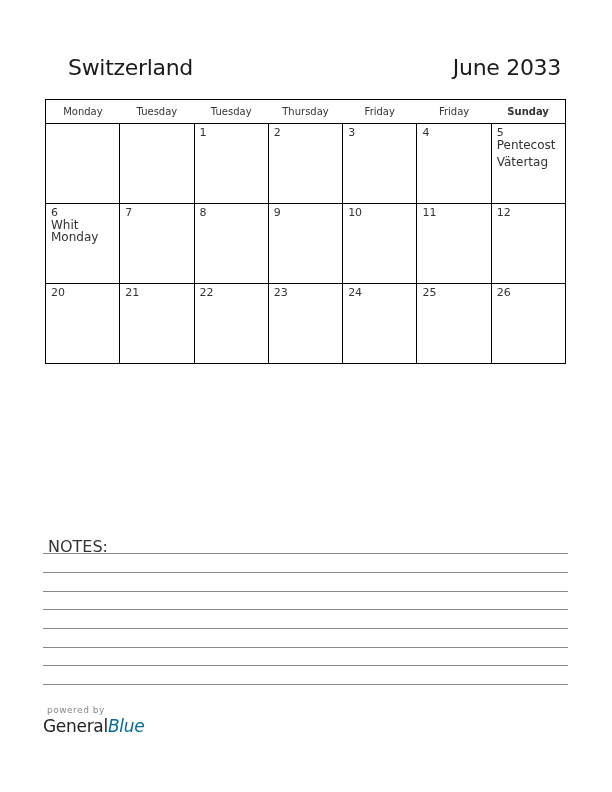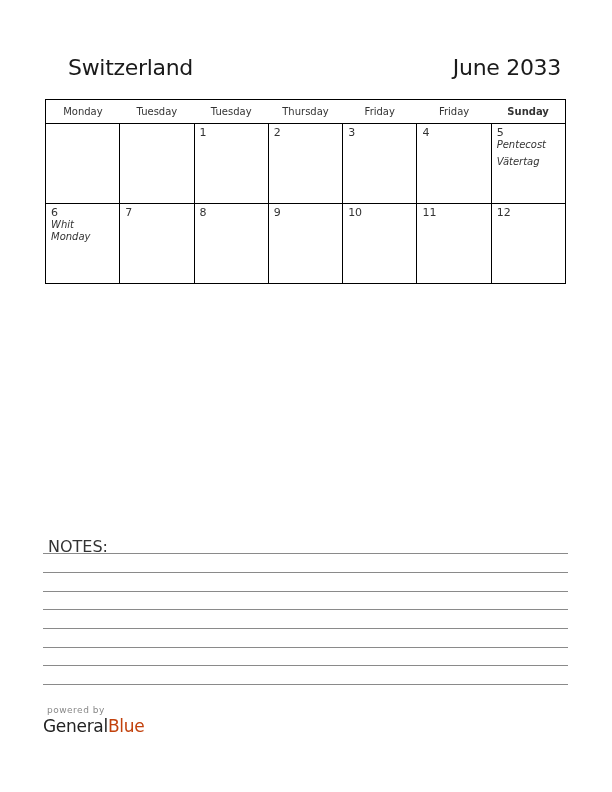--- a/index.html
+++ b/index.html
@@ -6,27 +6,27 @@
   body { width:612px; height:792px; position:relative; overflow:hidden; font-family:"DejaVu Sans", sans-serif; color:#222; }
   .title { position:absolute; top:55px; font-size:22px; font-weight:normal; letter-spacing:-0.3px; color:#1a1a1a;margin-left:17px; }
   #country { left:51px; }
   #month { right:51px; }
   table.cal { position:absolute; left:45px; top:99px; width:521px; border-collapse:collapse; table-layout:fixed; }
   table.cal th { height:23px; border-top:1.5px solid #000; border-bottom:1.5px solid #000; font-weight:normal; font-size:10px; color:#333; padding:0; }
   table.cal th:first-child { border-left:1.5px solid #000; }
   table.cal th:last-child { border-right:1.5px solid #000;font-weight:bold; }
   table.cal td { border:1.5px solid #000; height:75px; vertical-align:top; padding:2px 5px; font-size:11px; color:#333; }
   .day-num { display:block; line-height:13px; }
-  .holiday { display:block; font-size:10px; line-height:12px; color:#333;font-style:italic; }
+  .holiday { display:block; font-size:12px; line-height:12px; color:#333; }
   .holiday + .holiday { margin-top:5px; }
   .notes-label { position:absolute; left:48px; top:537px; font-size:16px; color:#333; }
   .note-line { position:absolute; left:43px; width:525px; height:1px; background:#8a8a8a; }
   .powered { position:absolute; left:47px; top:705px; font-size:9px; color:#888; letter-spacing:0.5px; }
   .brand { position:absolute; left:43px; top:716px; font-size:17px; color:#222; letter-spacing:-0.3px; }
-  .brand .blue { color:#c2410c; }
+  .brand .blue { color:#0369a1;font-style:italic; }
 </style>
 </head>
 <body>
 
 <div class="title" id="country">Switzerland</div>
 <div class="title" id="month">June 2033</div>
 
 <table class="cal">
   <thead>
     <tr>
@@ -82,20 +82,43 @@
         <td>
           <span class="day-num">10</span>
         </td>
         <td>
           <span class="day-num">11</span>
         </td>
         <td>
           <span class="day-num">12</span>
         </td>
       </tr>
+      <tr>
+        <td>
+          <span class="day-num">20</span>
+        </td>
+        <td>
+          <span class="day-num">21</span>
+        </td>
+        <td>
+          <span class="day-num">22</span>
+        </td>
+        <td>
+          <span class="day-num">23</span>
+        </td>
+        <td>
+          <span class="day-num">24</span>
+        </td>
+        <td>
+          <span class="day-num">25</span>
+        </td>
+        <td>
+          <span class="day-num">26</span>
+        </td>
+      </tr>
     </tbody>
 </table>
 
 <div class="notes-label">NOTES:</div>
 <div id="notes-lines">
     <div class="note-line" style="top: 553px;"></div>
     <div class="note-line" style="top: 572px;"></div>
     <div class="note-line" style="top: 591px;"></div>
     <div class="note-line" style="top: 609px;"></div>
     <div class="note-line" style="top: 628px;"></div>

